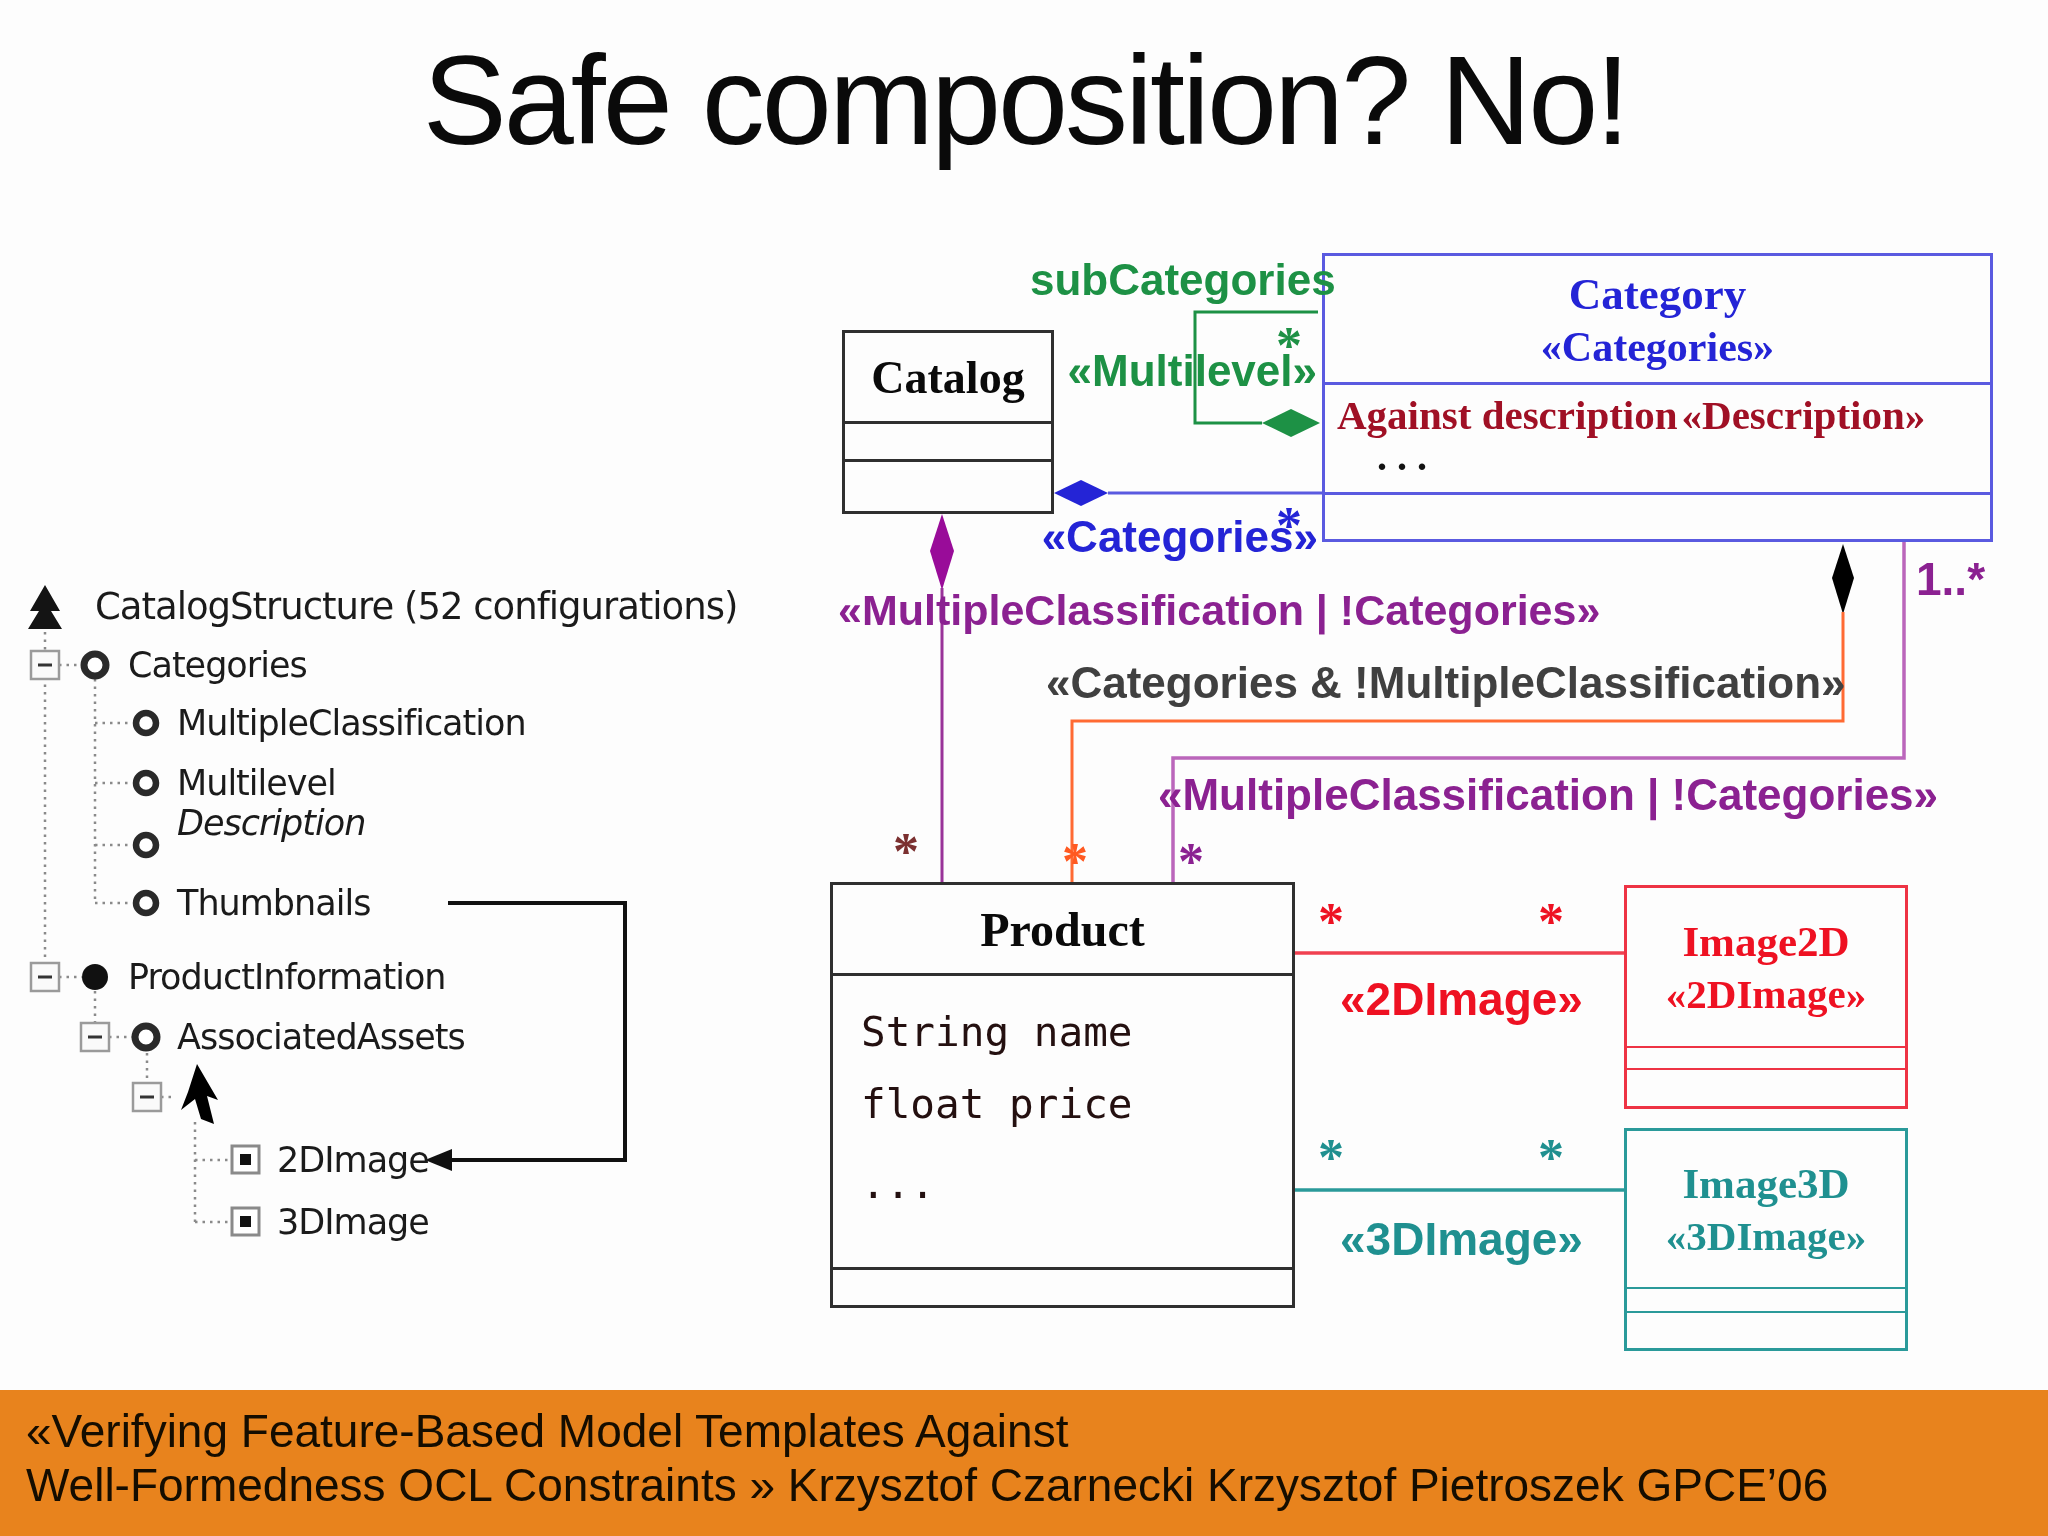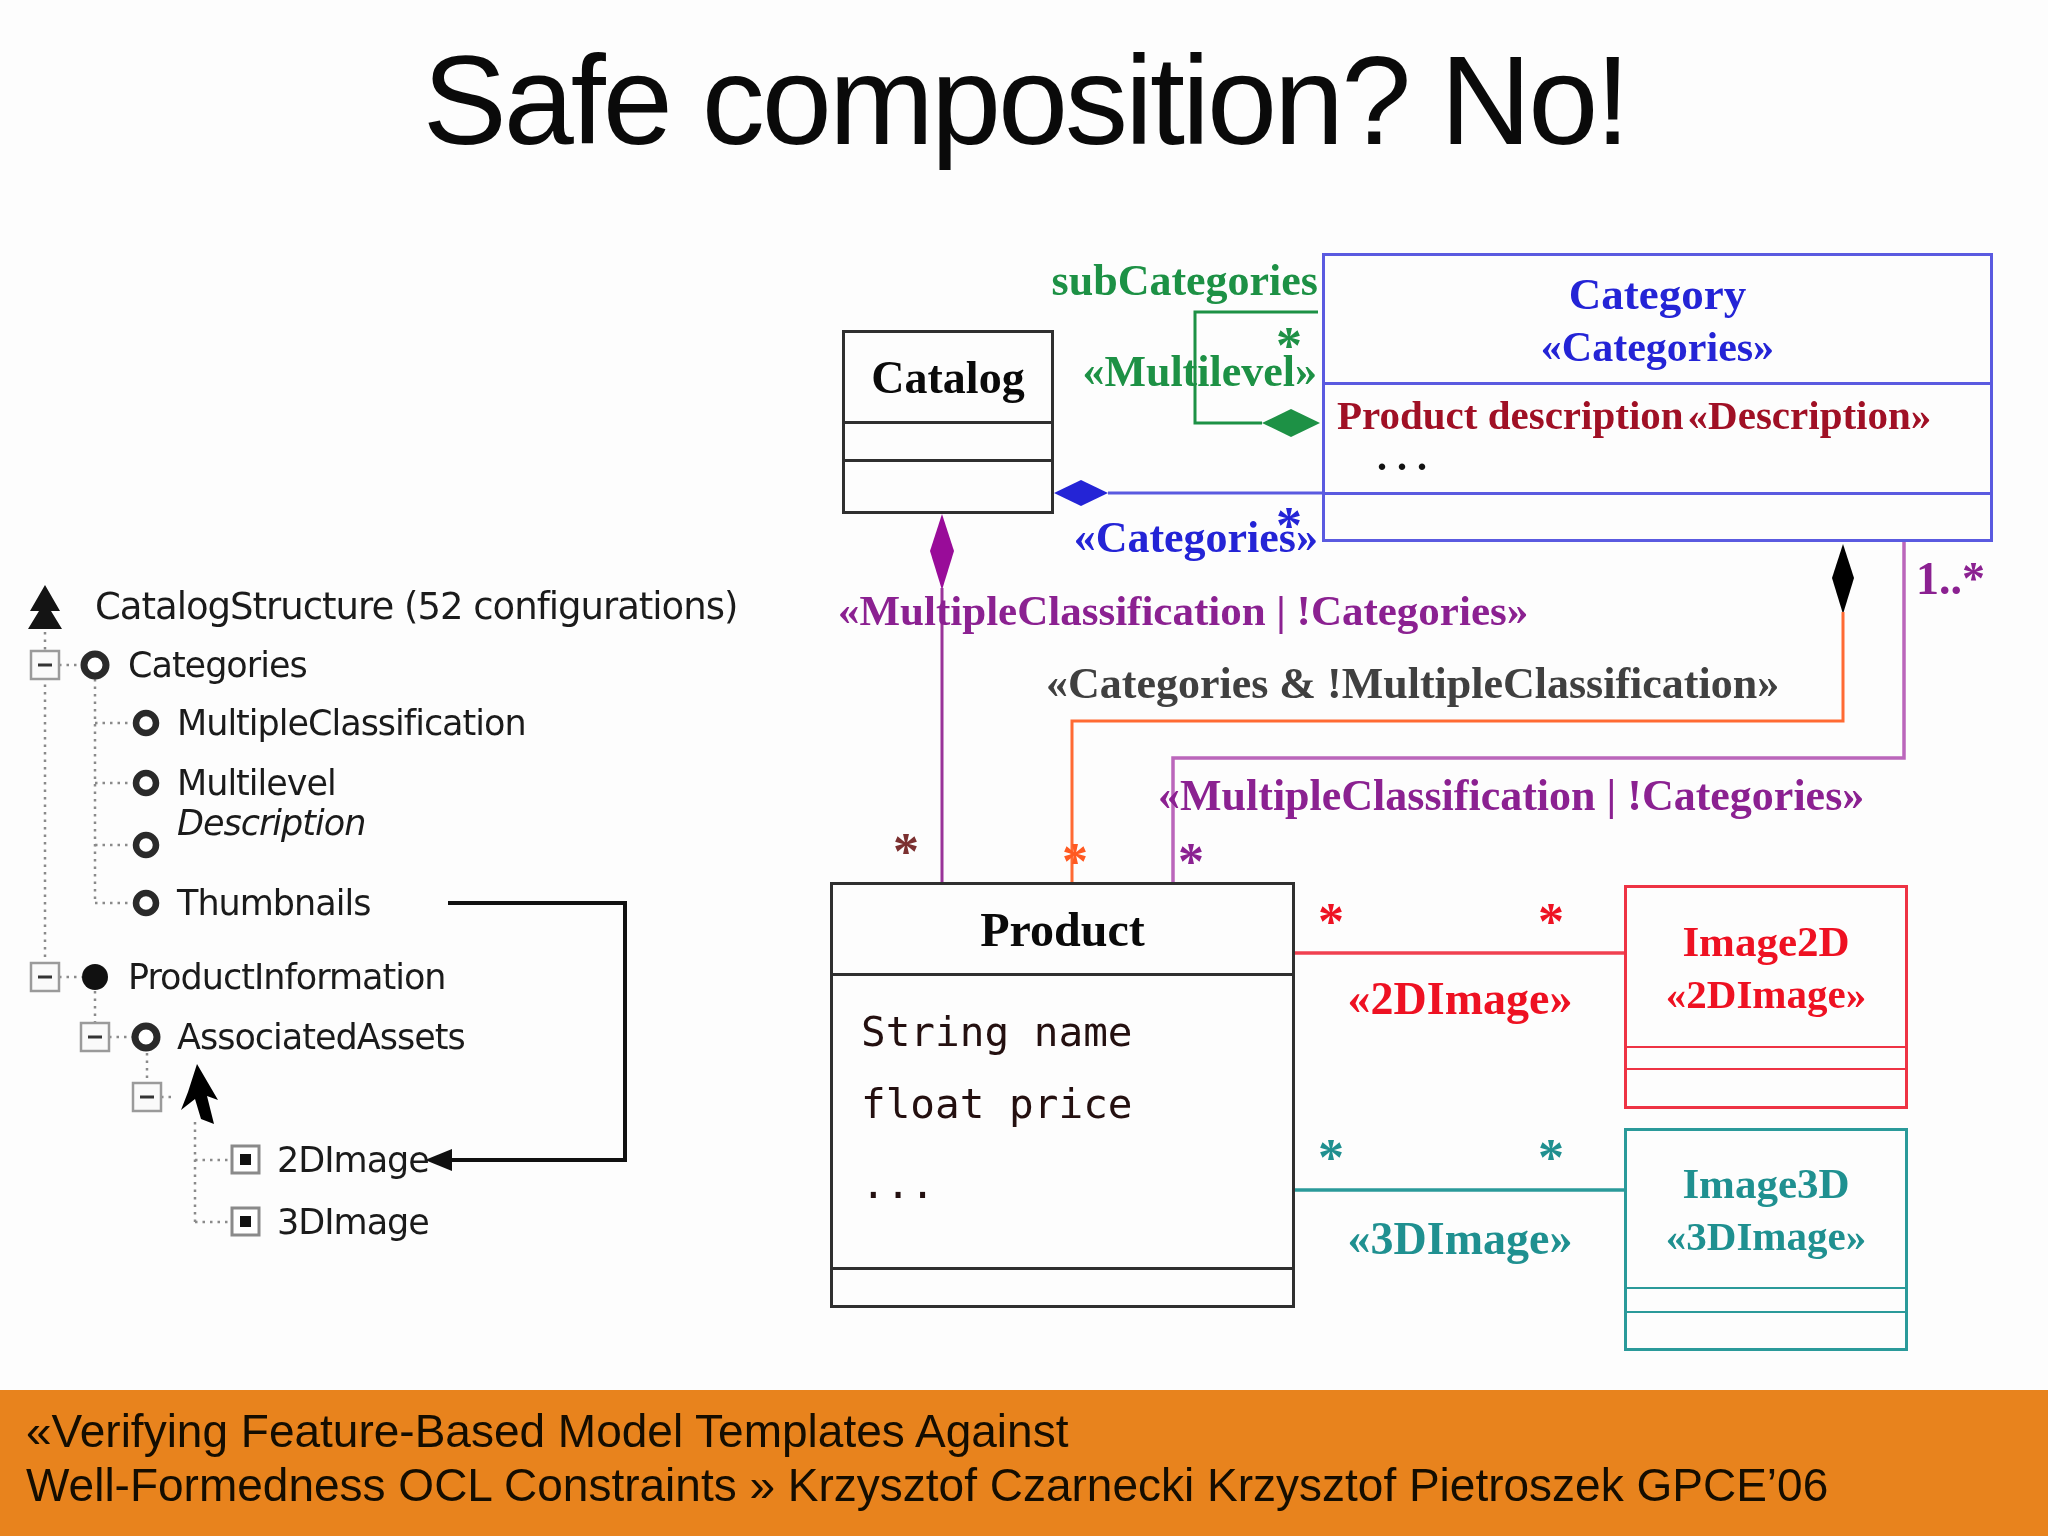--- a/index.html
+++ b/index.html
@@ -14,21 +14,21 @@
     font-size:46px;line-height:54px;padding:14px 0 0 26px;box-sizing:border-box;}
   
   .tree-label{position:absolute;font-family:"DejaVu Sans",sans-serif;font-size:35px;
     color:#1b1b1b;letter-spacing:-1px;white-space:nowrap;}
   
   .uml-box{position:absolute;background:#fdfdfd;box-sizing:border-box;}
   .uml-box .comp{box-sizing:border-box;width:100%;}
   .serif{font-family:"Liberation Serif",serif;}
   .cls-title{display:flex;flex-direction:column;align-items:center;justify-content:center;}
   
-  .assoc-label{position:absolute;font-family:Liberation Serif, serif;font-weight:bold;
+  .assoc-label{position:absolute;font-family:Liberation Sans, sans-serif;font-weight:bold;
     white-space:nowrap;}
   .mult{position:absolute;font-family:"Liberation Serif",serif;font-weight:bold;font-size:52px;}
 </style>
 </head>
 <body>
 
 <div id="stage">
 
   <svg class="abs" width="2048" height="1536" viewBox="0 0 2048 1536" style="left:0;top:0;z-index:1;">
 
@@ -142,21 +142,21 @@
     <div class="comp" style="height:52px;border-top:3px solid #2f2f2f;"></div>
   </div>
 
   <div class="uml-box" style="left:1322px;top:253px;width:671px;height:289px;border:3px solid #5a5ae0;z-index:2;">
     <div class="comp cls-title serif" style="height:126px;border-radius:17px;">
       <div style="font-size:45px;font-weight:bold;color:#2424d6;line-height:56px;">Category</div>
       <div style="font-size:42px;font-weight:bold;color:#2424d6;line-height:50px;">«Categories»</div>
     </div>
     <div class="comp serif" style="height:110px;border-top:3px solid #5a5ae0;padding:6px 12px;">
       <div style="white-space:nowrap;">
-        <span style="font-size:41px;font-weight:bold;color:#a01025;">Product description</span>
+        <span style="font-size:41px;font-weight:bold;color:#a01025;">Against description</span>
         <span style="font-size:41px;font-weight:bold;color:#a01025;">«Description»</span>
       </div>
       <div style="font-size:40px;font-weight:bold;color:#111;margin:-6px 0 0 40px;">. . .</div>
     </div>
     <div class="comp" style="height:44px;border-top:3px solid #5a5ae0;"></div>
   </div>
 
   <div class="uml-box" style="left:830px;top:882px;width:465px;height:426px;border:3px solid #2f2f2f;z-index:2;">
     <div class="comp cls-title serif" style="height:88px;">
       <div style="font-size:48px;font-weight:bold;color:#0a0a0a;">Product</div>

